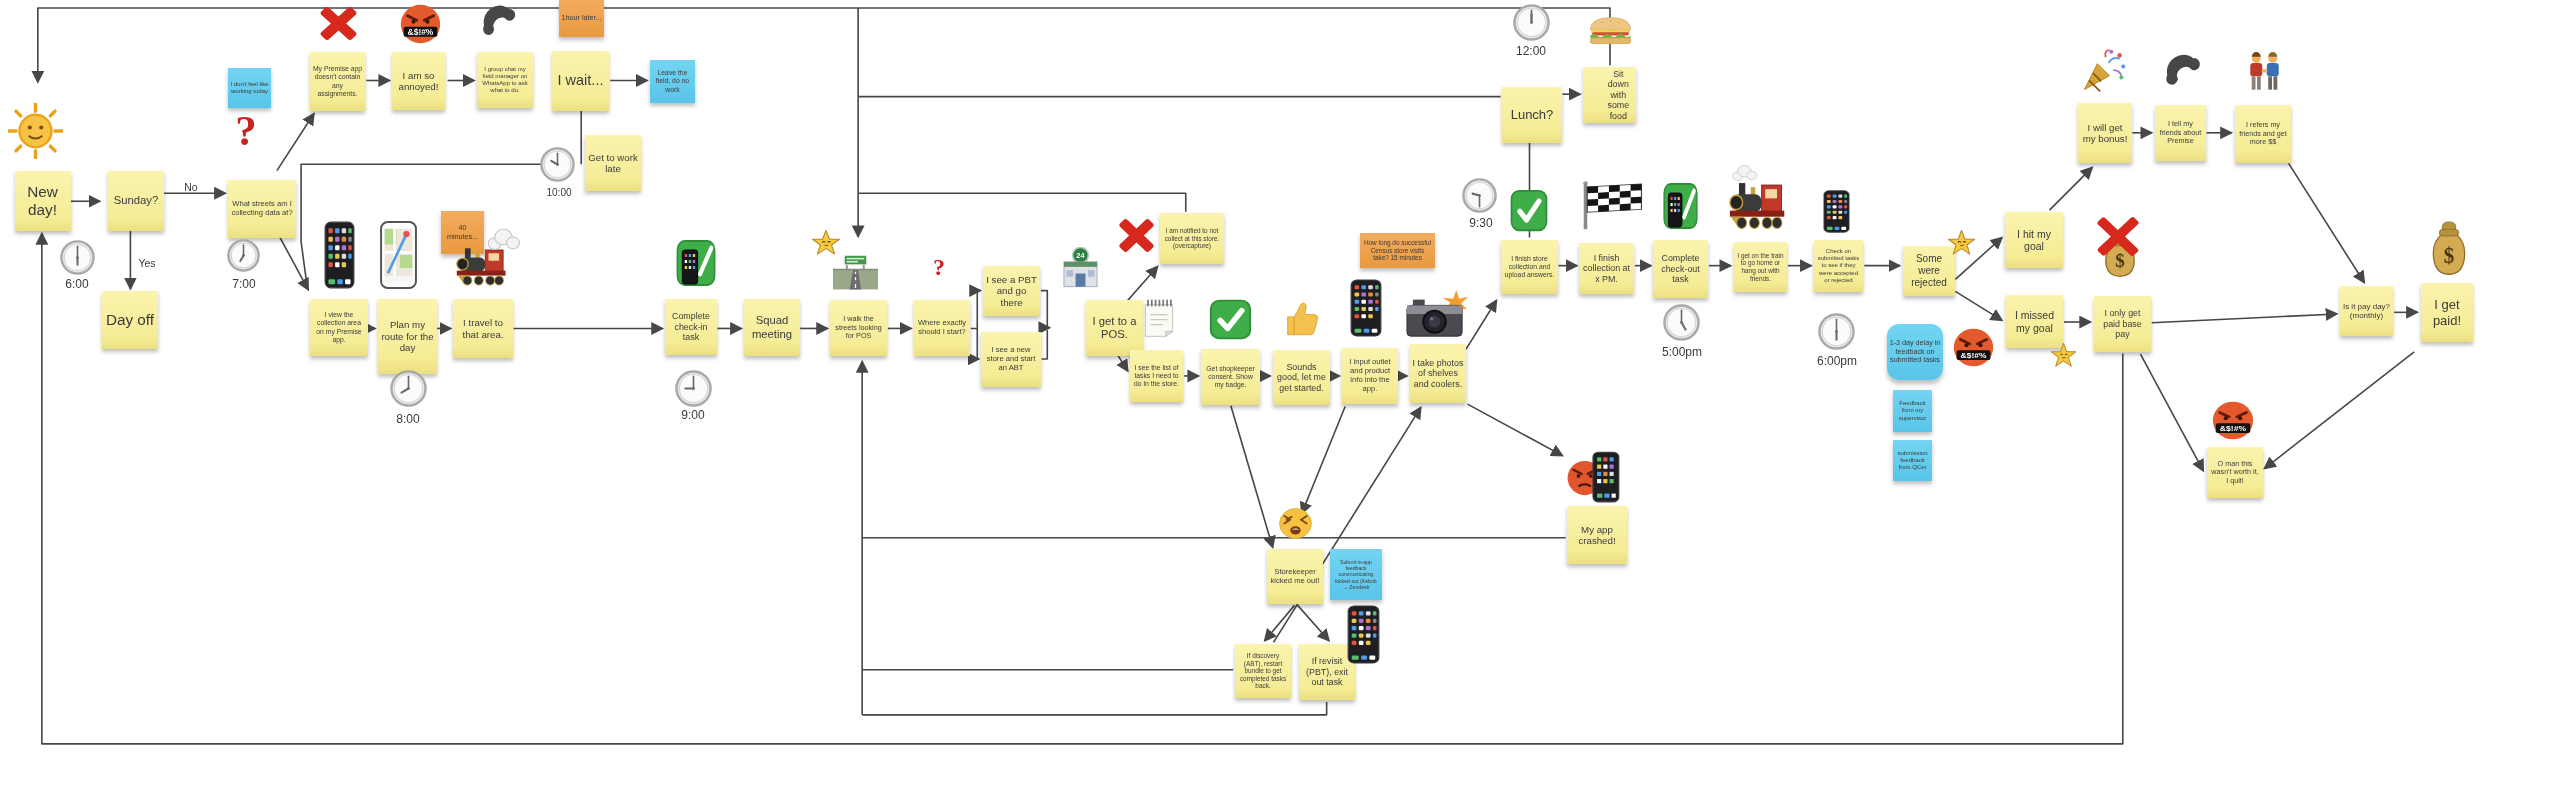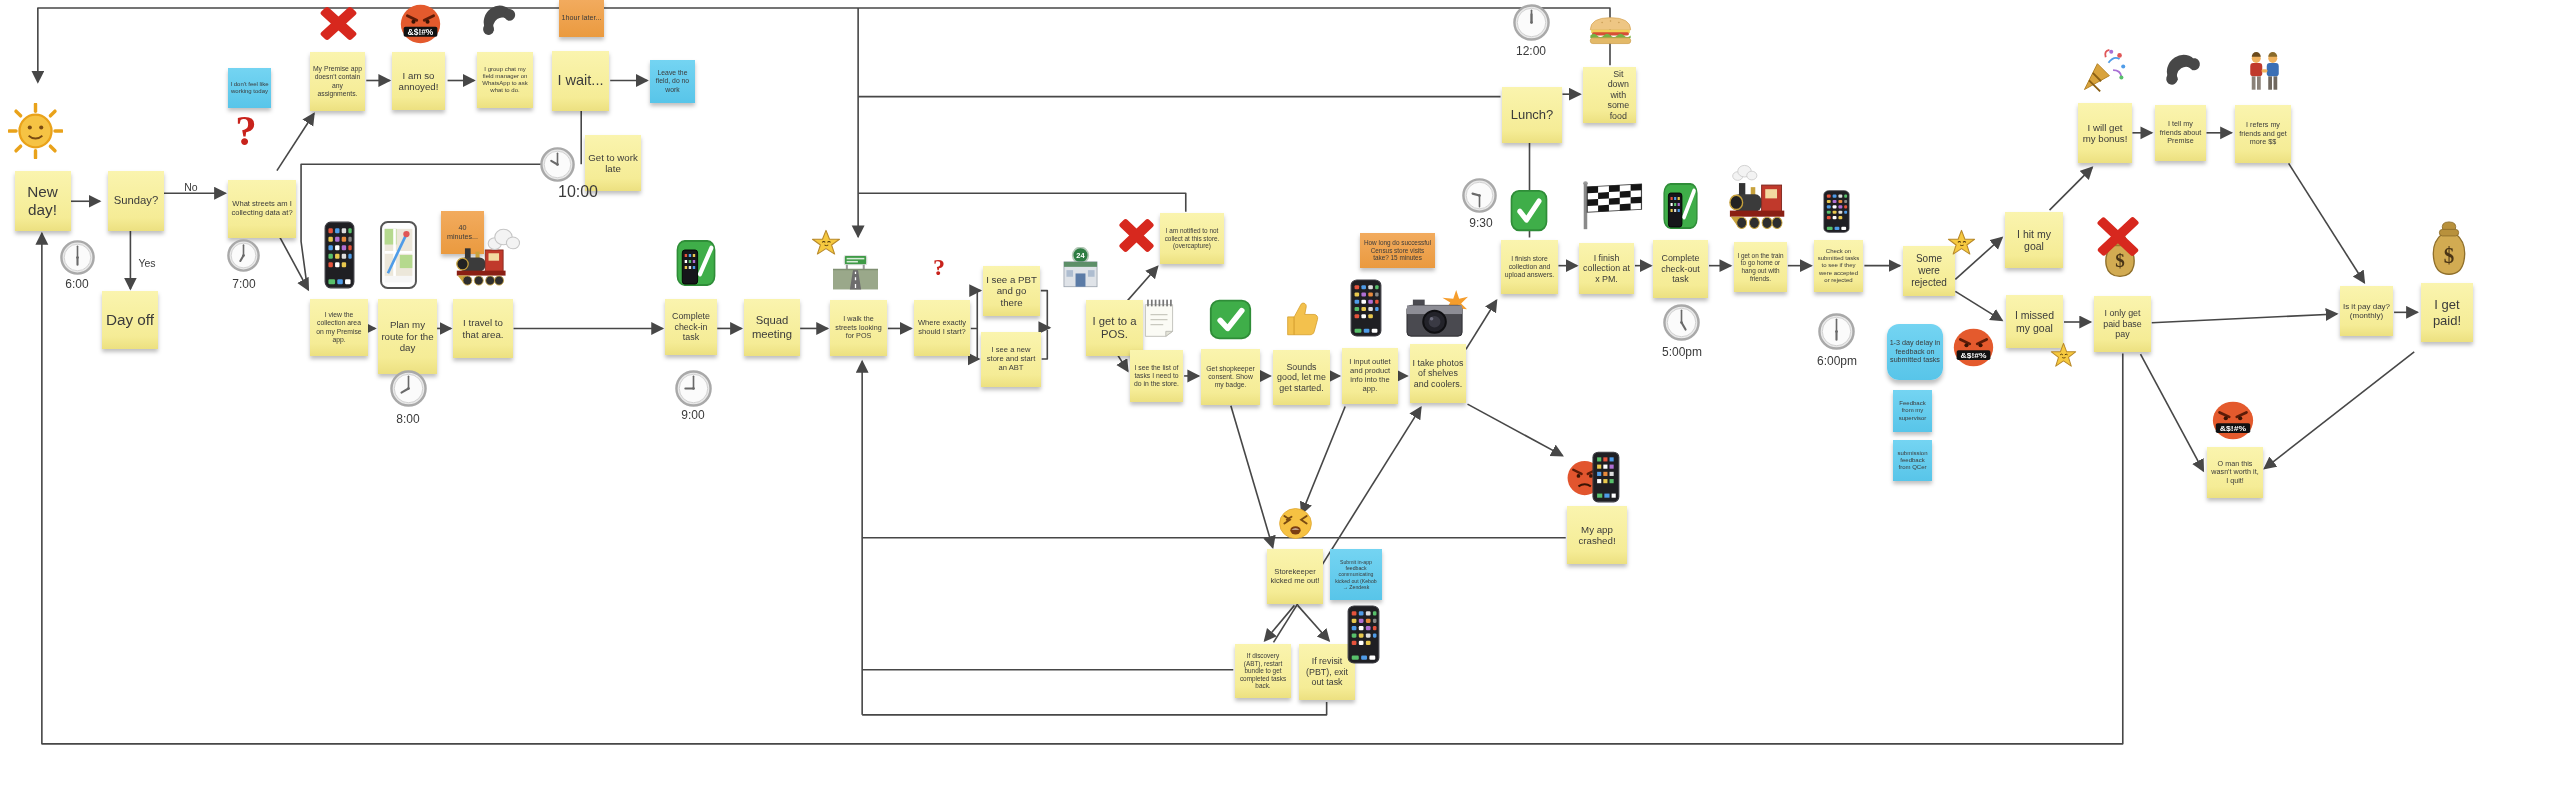--- a/index.html
+++ b/index.html
@@ -251,21 +251,21 @@
     <div class="sticky y" style="left: 2421px; top: 283px; width: 52px; height: 59px; font-size: 13px;">
       <span>I get paid!</span>
     </div>
     <div class="sticky y" style="left: 2207px; top: 447px; width: 56px; height: 51px; font-size: 7.2px;">
       <span>O man this wasn't worth it, I quit!</span>
     </div>
     <div class="lbl" style="left: 191px; top: 187px; font-size: 10.5px;">No</div>
     <div class="lbl" style="left: 147px; top: 263px; font-size: 10.5px;">Yes</div>
     <div class="lbl" style="left: 77px; top: 284px; font-size: 12px;">6:00</div>
     <div class="lbl" style="left: 244px; top: 284px; font-size: 12px;">7:00</div>
-    <div class="lbl" style="left: 578px; top: 192px; font-size: 16px;">10:00</div>
+    <div class="lbl" style="left: 559px; top: 192px; font-size: 10px;">10:00</div>
     <div class="lbl" style="left: 408px; top: 419px; font-size: 12px;">8:00</div>
     <div class="lbl" style="left: 693px; top: 415px; font-size: 12px;">9:00</div>
     <div class="lbl" style="left: 1531px; top: 51px; font-size: 12px;">12:00</div>
     <div class="lbl" style="left: 1481px; top: 223px; font-size: 12px;">9:30</div>
     <div class="lbl" style="left: 1682px; top: 352px; font-size: 12px;">5:00pm</div>
     <div class="lbl" style="left: 1837px; top: 361px; font-size: 12px;">6:00pm</div>
     <div class="qmark" style="left: 246px; top: 130px; font-size: 43px;">?</div>
     <div class="qmark" style="left: 939px; top: 267px; font-size: 24px;">?</div>
     <svg class="icon" width="37" height="37" viewBox="0 0 46 46" style="left: 59px; top: 239px; width: 37px; height: 37px;">
       <circle cx="23" cy="23" r="20" fill="#e9e9e9" stroke="#a9a9a9" stroke-width="3"></circle>

